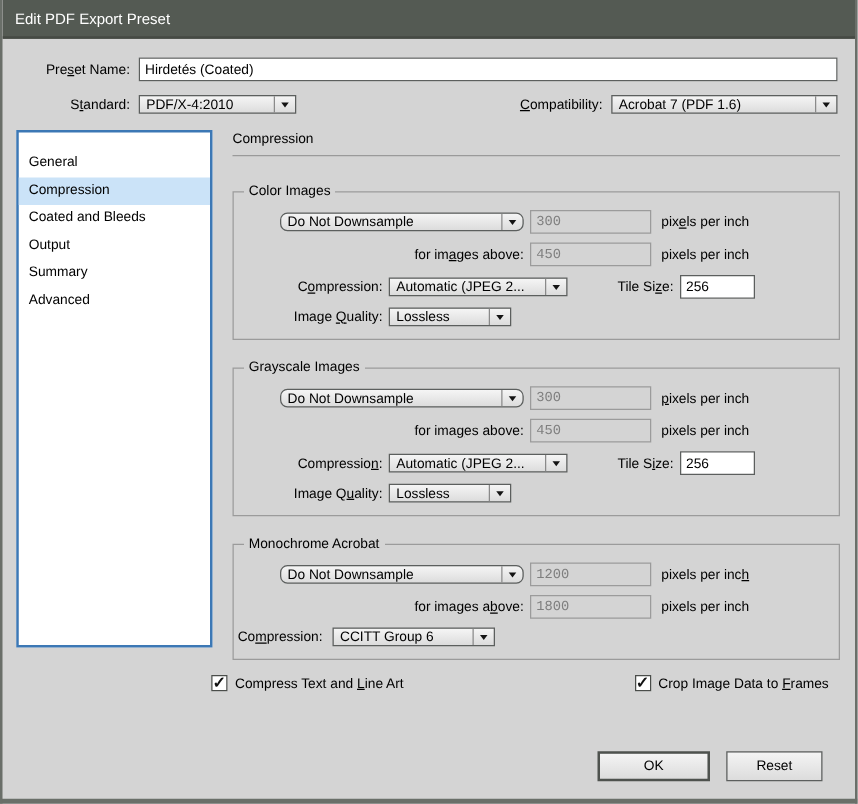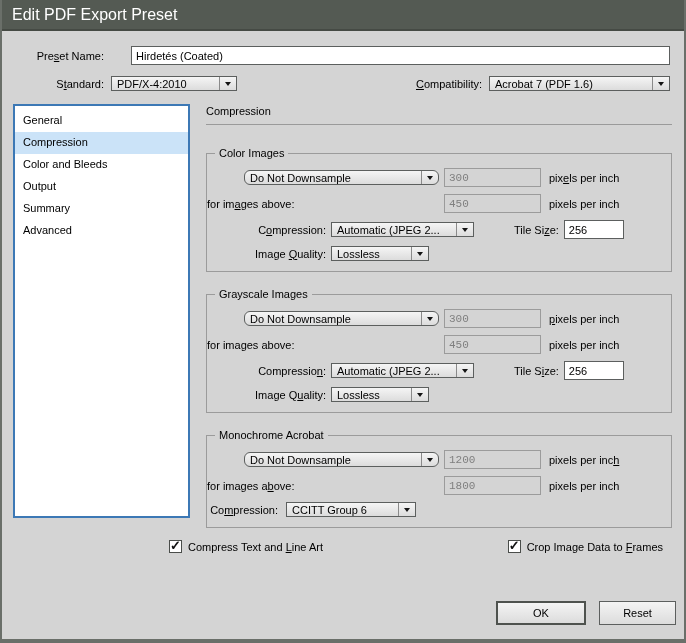--- a/index.html
+++ b/index.html
@@ -5,24 +5,24 @@
   html,body { margin:0; padding:0; background:#9a9a9a; }
   .dialog {
     width:686px; height:643px; box-sizing:border-box; position:relative;
     background:#d4d4d4;
     border:2px solid #6a6f69; border-top:none; border-bottom-width:4px;
     font-family:"Liberation Sans", sans-serif; font-size:11px; color:#000;
     overflow:hidden;
   }
   .titlebar {
     height:29px; background:#545a53; border-bottom:2px solid #454a44;
-    color:#fff; display:flex; align-items:center; padding-left:10px; font-size:16px;
+    color:#fff; display:flex; align-items:center; padding-left:10px; font-size:12px;
   }
   .form-row { display:flex; align-items:center; margin:0 14px; }
-  .row-preset { margin-top:15px;gap:20px; }
+  .row-preset { margin-top:15px; }
   .row-std { margin-top:11px; }
   .flabel { width:88px; text-align:right; margin-right:7px; flex:none; white-space:nowrap; }
   .text-input {
     height:19px; box-sizing:border-box; border:1px solid #5c5f5e; background:#fff;
     font:inherit; padding:0 4px; color:#000;
   }
   .text-input.disabled { background:#d4d4d4; border-color:#9b9b9b; color:#7f7f7f;font-family:Liberation Mono, monospace; }
   .preset-input { flex:1; }
   .dropdown {
     display:inline-flex; align-items:center; height:15px; box-sizing:border-box;
@@ -31,55 +31,55 @@
   .dd-text { flex:1; padding:0 5px; white-space:nowrap; overflow:hidden; }
   .dd-arrow { width:16px; align-self:stretch; border-left:1px solid #8a8a8a;
               display:flex; align-items:center; justify-content:center; }
   .dd-arrow::after { content:''; border-left:3.5px solid transparent;
               border-right:3.5px solid transparent; border-top:4px solid #141414; }
   .std-dd { width:126px; }
   .compat-label { width:auto; margin-left:auto; }
   .compat-dd { width:181px; }
 
   .main { display:flex; align-items:flex-start; margin:13px 12px 0 11px; }
-  .sidebar { width:177px; height:414px; box-sizing:border-box; background:#fff;
-             border:2px solid #3c78b5; flex:none; padding-top:4px; }
+  .sidebar { width:157px; height:414px; box-sizing:border-box; background:#fff;
+             border:2px solid #3c78b5; flex:none; padding-top:14px; }
   .side-item { padding:4px 8px 5px 8px; line-height:13px; }
   .side-item.selected { background:#cbe3f8; }
   .content { flex:1; margin-left:16px; min-width:0; }
   .panel-title { margin-top:1px; }
   .panel-rule { border:none; border-top:1px solid #9a9a9a; margin:7px 0 0 0; }
 
   fieldset.group { border:1px solid #9b9b9b; margin:16px 0 0 0; padding:2px 0 10px 0; }
   fieldset.group.first { margin-top:22px; }
   fieldset.group legend { margin-left:8px; padding:0 4px; }
   .fs-row { display:flex; align-items:center; margin-top:7px; }
   .sp36 { width:37px; flex:none; }
   .dd-downsample { width:195px; flex:none;border-radius:6px; }
   .ppi-input { width:97px; margin-left:5px; flex:none; }
   .suffix { margin-left:8px; white-space:nowrap; }
-  .lbl-above { width:232px; text-align:left; flex:none; white-space:nowrap; }
+  .lbl-above { width:232px; text-align:right; flex:none; white-space:nowrap; }
   .lbl-comp { width:119px; text-align:right; flex:none; white-space:nowrap; }
   .dd-auto { width:143px; margin-left:5px; flex:none; }
   .lbl-tile { margin-left:40px; white-space:nowrap; }
   .tile-input { width:60px; margin-left:5px; flex:none; }
   .dd-quality { width:98px; margin-left:5px; flex:none; }
   .lbl-mono-comp { width:71px; text-align:right; flex:none; white-space:nowrap; }
   .dd-ccitt { width:130px; margin-left:8px; flex:none; }
 
   .cb-row { display:flex; align-items:center; margin:12px 21px 0 167px; }
   .checkbox { display:flex; align-items:center; cursor:default; }
   .checkbox.cb2 { margin-left:auto; }
   .cb-box { width:13px; height:13px; box-sizing:border-box; background:#fff;
             border:1px solid #4a4d4a; flex:none; position:relative; }
   .cb-box::after { content:'✓'; position:absolute; left:0px; top:-3px;
             font-size:13px; font-weight:bold; color:#111; }
   .cb-label { margin-left:6px; white-space:nowrap; }
 
-  .footer { position:absolute; right:8px; bottom:14px; display:flex; gap:13px;padding-left:8px; }
+  .footer { position:absolute; right:26px; bottom:14px; display:flex; gap:13px;padding-left:8px; }
   .btn { height:24px; box-sizing:border-box; font:inherit; color:#000;
          background:linear-gradient(#f4f4f4,#dcdcdc); border:1px solid #5c5f5e; padding:0; }
   .btn-ok { width:90px; border:2px solid #4e524e; }
   .btn-reset { width:77px; }
   u { text-underline-offset:1px; }
 </style>
 </head>
 <body>
 
 <div class="dialog">
@@ -104,21 +104,21 @@
       <span class="dd-text">Acrobat 7 (PDF 1.6)</span>
       <span class="dd-arrow"></span>
     </div>
   </div>
 
   <div class="main">
 
     <div class="sidebar">
       <div class="side-item">General</div>
       <div class="side-item selected">Compression</div>
-      <div class="side-item">Color and Bleeds</div>
+      <div class="side-item">Coated and Bleeds</div>
       <div class="side-item">Output</div>
       <div class="side-item">Summary</div>
       <div class="side-item">Advanced</div>
     </div>
 
     <div class="content">
       <div class="panel-title">Compression</div>
       <hr class="panel-rule">
 
       <fieldset class="group first">

